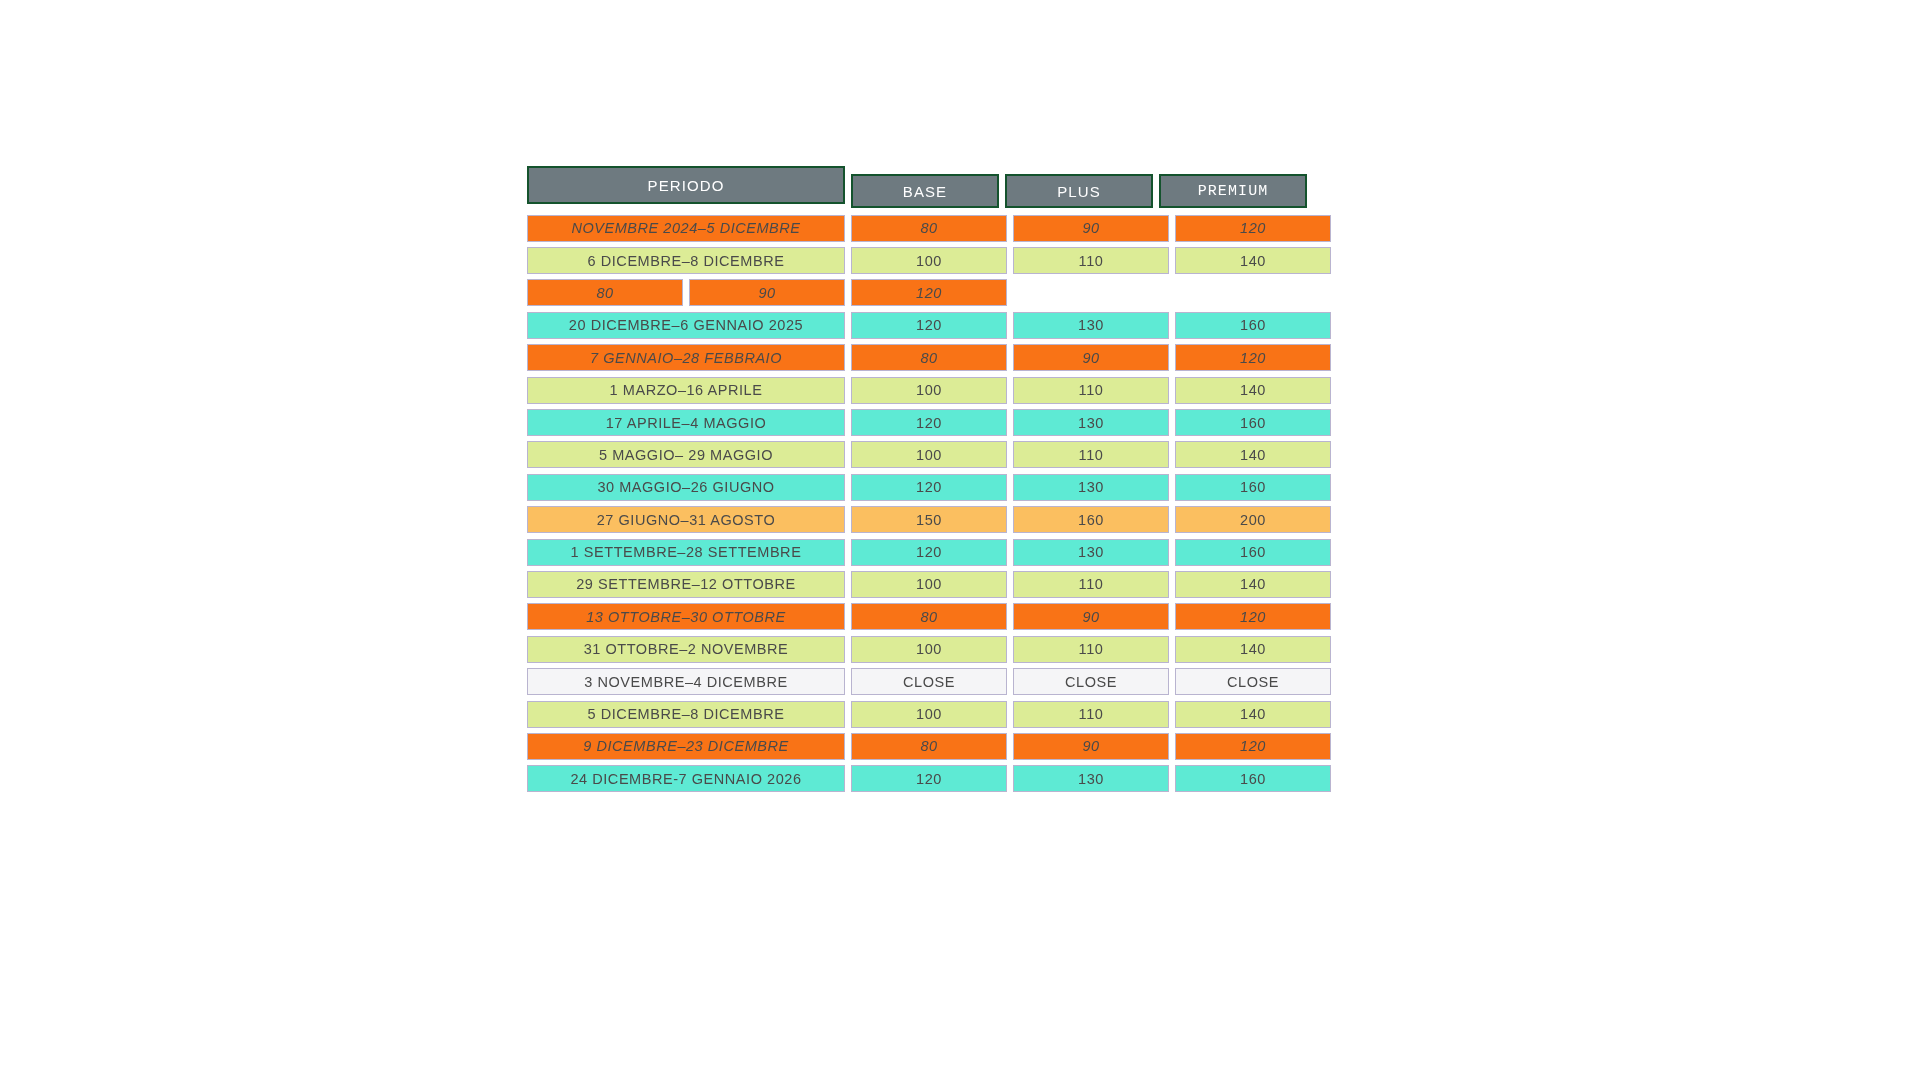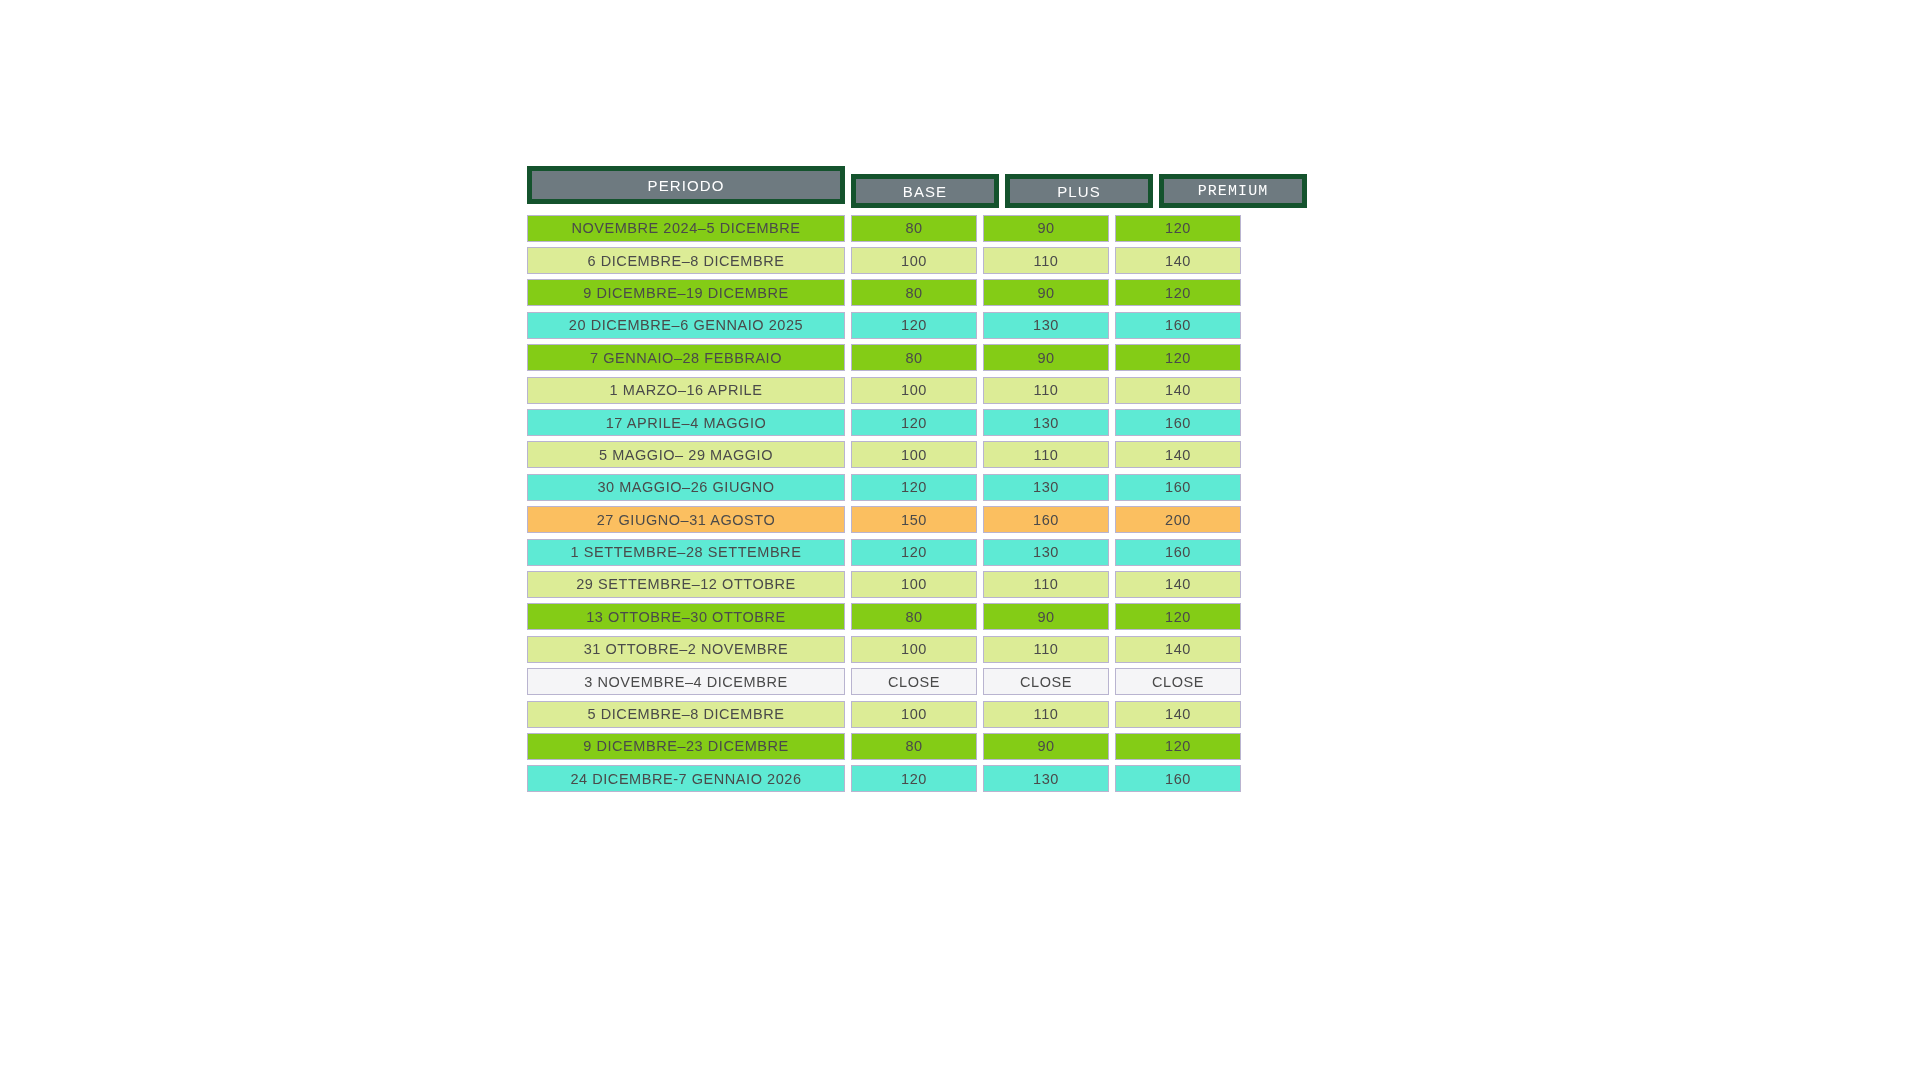--- a/index.html
+++ b/index.html
@@ -24,21 +24,21 @@
   }
 
   
   .thead {
     display: flex;
     align-items: flex-end;
     height: 44px;
   }
   .th {
     background: #6e7a80;
-    border: 5px solid #14532d;
+    border: 2px solid #14532d;
     color: #ffffff;
     font-size: 15px;
     letter-spacing: 1.1px;
     text-align: center;
     box-sizing: border-box;
     display: flex;
     align-items: center;
     justify-content: center;
     font-weight: 400;
   }
@@ -76,28 +76,28 @@
     font-size: 14.5px;
     letter-spacing: 0.55px;
     white-space: nowrap;
     overflow: hidden;
   }
   .cell-periodo {
     width: 318px;
     margin-right: 6px;
   }
   .cell-val {
-    width: 126px;
+    width: 156px;
     margin-right: 6px;
     text-align: right;
   }
   .cell-val:last-child { margin-right: 0; }
 
   
-  .c-blue   { background: #84cc16; }
+  .c-blue   { background: #f97316; font-style: italic; }
   .c-green  { background: #dcec96; }
   .c-cream  { background: #5eead4; }
   .c-orange { background: #fbbf60; }
   .c-white  { background: #f5f5f7; }
 </style>
 </head>
 <body>
 
 <div id="rate-table">
 
@@ -115,21 +115,20 @@
         <div class="cell cell-val c-blue">90</div>
         <div class="cell cell-val c-blue">120</div>
       </div>
       <div class="tr">
         <div class="cell cell-periodo c-green">6 DICEMBRE–8 DICEMBRE</div>
         <div class="cell cell-val c-green">100</div>
         <div class="cell cell-val c-green">110</div>
         <div class="cell cell-val c-green">140</div>
       </div>
       <div class="tr">
-        <div class="cell cell-periodo c-blue">9 DICEMBRE–19 DICEMBRE</div>
         <div class="cell cell-val c-blue">80</div>
         <div class="cell cell-val c-blue">90</div>
         <div class="cell cell-val c-blue">120</div>
       </div>
       <div class="tr">
         <div class="cell cell-periodo c-cream">20 DICEMBRE–6 GENNAIO 2025</div>
         <div class="cell cell-val c-cream">120</div>
         <div class="cell cell-val c-cream">130</div>
         <div class="cell cell-val c-cream">160</div>
       </div>

